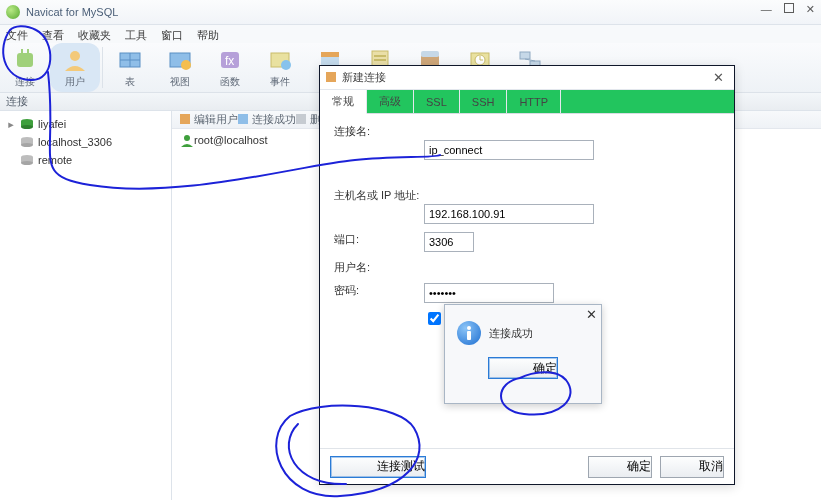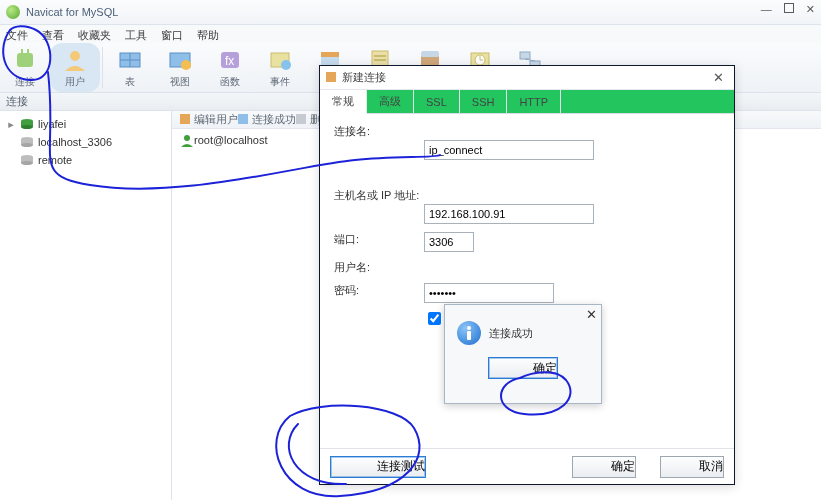--- a/index.html
+++ b/index.html
@@ -45,21 +45,21 @@
 .dlg-close { margin-left:auto; font-size:13px; color:#555; cursor:pointer; padding:0 4px; }
 .dlg-tabs { display:flex; height:24px; background:#22c55e; border-bottom:1px solid #D8DDE3; font-size:11px; }
 .dlg-tab { padding:0 12px; display:flex; align-items:center; border-right:1px solid #E4E8ED; color:#444; cursor:pointer; }
 .dlg-tab.active { background:#FFFFFF; border-bottom:1px solid #FFFFFF; margin-bottom:-1px; }
 .dlg-body { flex:1; padding:10px 14px; position:relative; }
 .form-row { display:flex; align-items:flex-start; margin-bottom:8px; font-size:11px; }
 .form-row label { width:90px; color:#333; }
 .form-row input[type=text],.form-row input[type=password] { border:1px solid #A9B1BB; height:20px; padding:0 4px; font-size:11px; }
 .w-long { width:170px;margin-top:16px; } .w-port { width:50px; } .w-med { width:130px; }
 .chk-row { padding-left:94px; display:flex; align-items:center; gap:4px; font-size:11px; }
-.dlg-footer { height:36px; border-top:1px solid #E0E4E9; display:flex; align-items:center; padding:16px 10px; gap:24px; }
+.dlg-footer { height:36px; border-top:1px solid #E0E4E9; display:flex; align-items:center; padding:16px 10px; gap:8px; }
 .dlg-footer .spacer { flex:1; }
 .btn { min-width:64px; height:22px; border:1px solid #9EA6B0; background:linear-gradient(#FDFEFE,#EAEDF1); font-size:12px; cursor:pointer;text-align:right; }
 .btn.focus { border:1px solid #2A7BD6; box-shadow:0 0 0 1px rgba(42,123,214,.4) inset; }
 
 
 .msgbox { position:absolute; left:124px; top:190px; width:158px; height:100px; background:#F7F8FA; border:1px solid #A9B6C5; box-shadow:0 2px 8px rgba(0,0,0,.2); }
 .msgbox .mclose { position:absolute; right:4px; top:2px; font-size:13px; cursor:pointer; }
 .msg-body { display:flex; align-items:center; gap:8px; padding:16px 10px 8px 12px; }
 .info-icon { width:24px; height:24px; border-radius:50%; background:radial-gradient(circle at 35% 30%,#8BC4F7,#1E6FD1); position:relative; }
 .info-icon::before { content:""; position:absolute; left:10px; top:5px; width:4px; height:4px; background:#FFF; border-radius:50%; }

